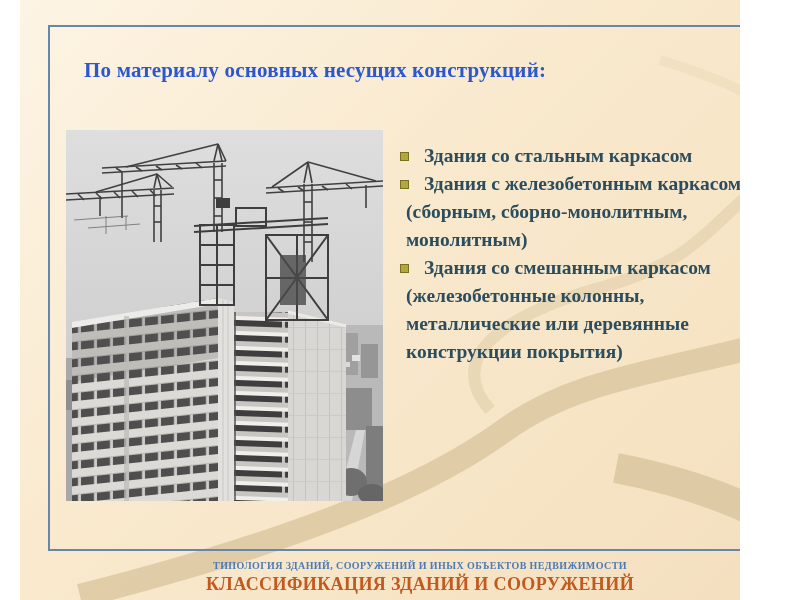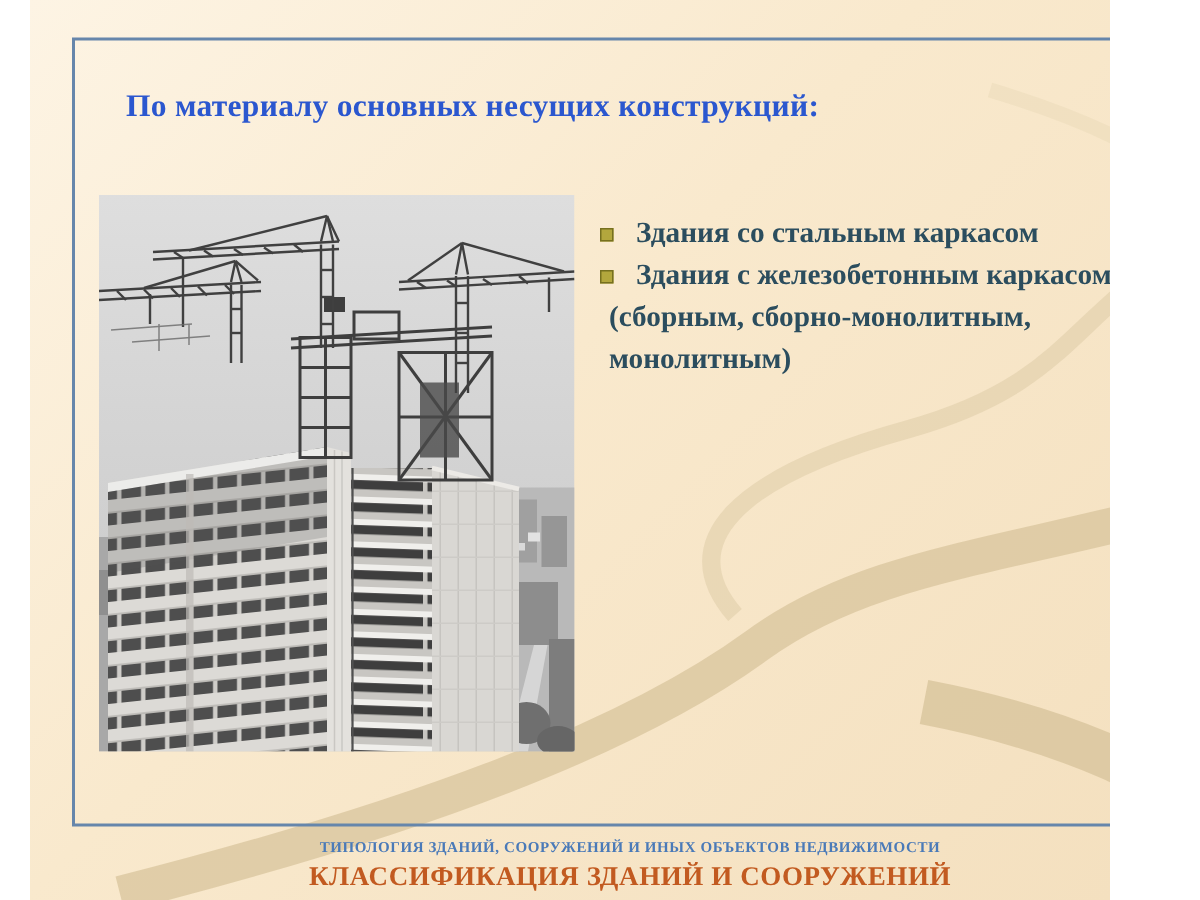--- a/index.html
+++ b/index.html
@@ -189,20 +189,24 @@
 
   <div class="bullets">
     <div class="bullet-item">
       <span class="bullet-square"></span>
       <span>Здания со стальным каркасом</span>
     </div>
     <div class="bullet-item">
       <span class="bullet-square"></span>
       <span>Здания с железобетонным каркасом (сборным, сборно-монолитным, монолитным)</span>
     </div>
+    <div class="bullet-item">
+      <span class="bullet-square"></span>
+      <span>Здания со смешанным каркасом (железобетонные колонны, металлические или деревянные конструкции покрытия)</span>
+    </div>
   </div>
 
   <div class="footer">
     <div class="footer-line1">ТИПОЛОГИЯ ЗДАНИЙ, СООРУЖЕНИЙ И ИНЫХ ОБЪЕКТОВ НЕДВИЖИМОСТИ</div>
     <div class="footer-line2">КЛАССИФИКАЦИЯ ЗДАНИЙ И СООРУЖЕНИЙ</div>
   </div>
 
 </div>
 
 </body></html>

